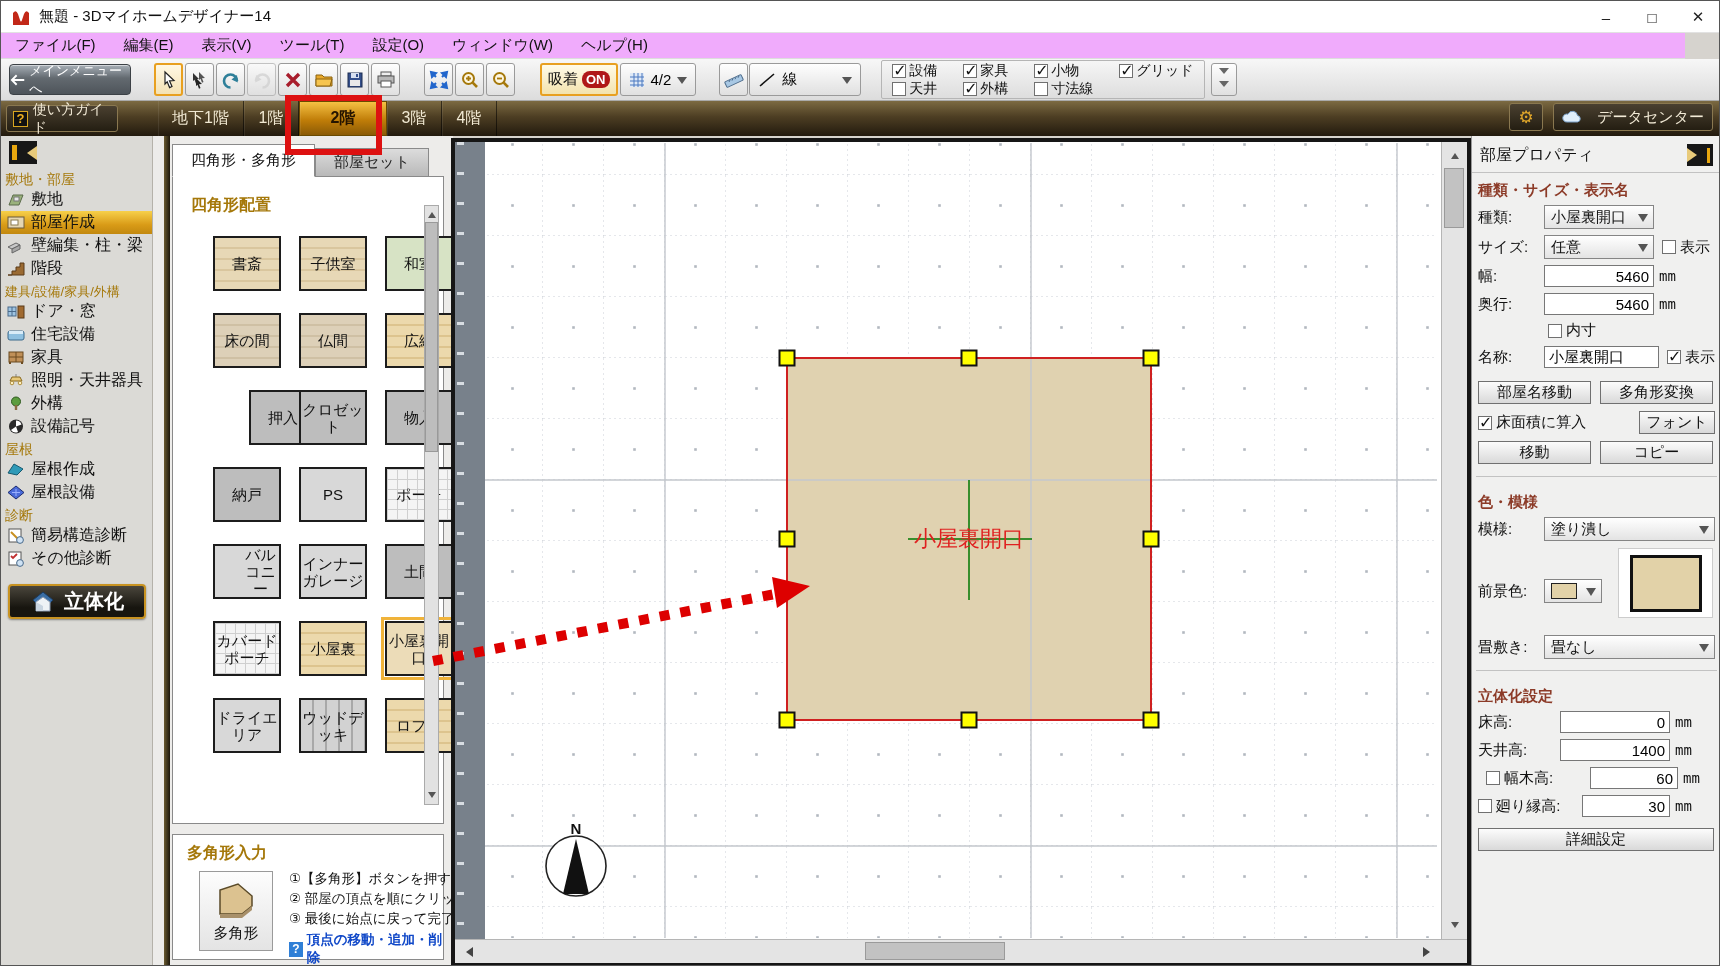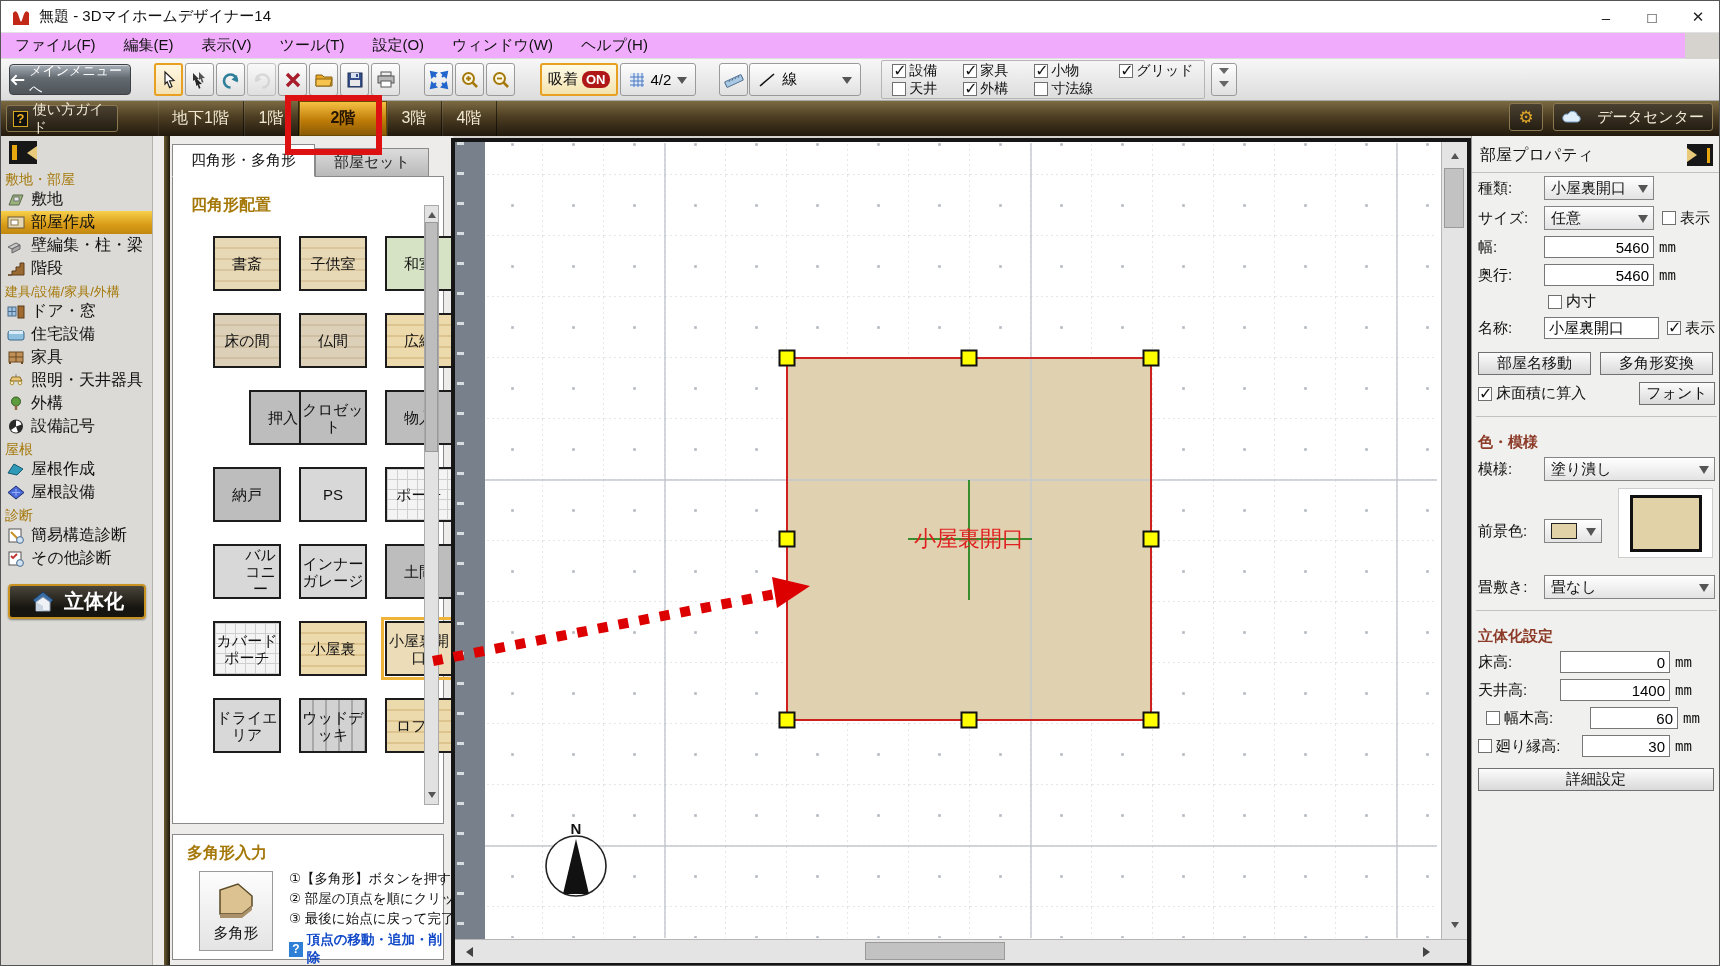--- a/index.html
+++ b/index.html
@@ -583,20 +583,21 @@
 
   <div class="propspanel">
     <div class="pp-header">
       <span class="pp-title">部屋プロパティ</span>
       <span class="pp-collapse">
           <span class="tri-right"></span>
           <span class="gold-bar"></span>
         </span>
     </div>
 
+    <div class="pp-sec">種類・サイズ・表示名</div>
 
     <div class="prow">
       <span class="plabel">種類:</span>
       <span class="dd dd-mid">
           <span>小屋裏開口</span>
         </span>
     </div>
     <div class="prow">
       <span class="plabel">サイズ:</span>
       <span class="dd dd-mid">
@@ -635,20 +636,24 @@
     <div class="btnrow" style="margin-top:6px;">
       <div class="pbtn pbtn-half">部屋名移動</div>
       <div class="pbtn pbtn-half">多角形変換</div>
     </div>
     <div class="prow" style="justify-content:space-between;">
       <span class="chk2" style="margin-left:0;">
           <span class="cb checked"></span>
           <span>床面積に算入</span>
         </span>
       <div class="pbtn" style="width:76px;">フォント</div>
+    </div>
+    <div class="btnrow">
+      <div class="pbtn pbtn-half">移動</div>
+      <div class="pbtn pbtn-half">コピー</div>
     </div>
 
     <div class="pp-div"></div>
     <div class="pp-sec">色・模様</div>
 
     <div class="prow">
       <span class="plabel">模様:</span>
       <span class="dd dd-wide">
           <span>塗り潰し</span>
         </span>

